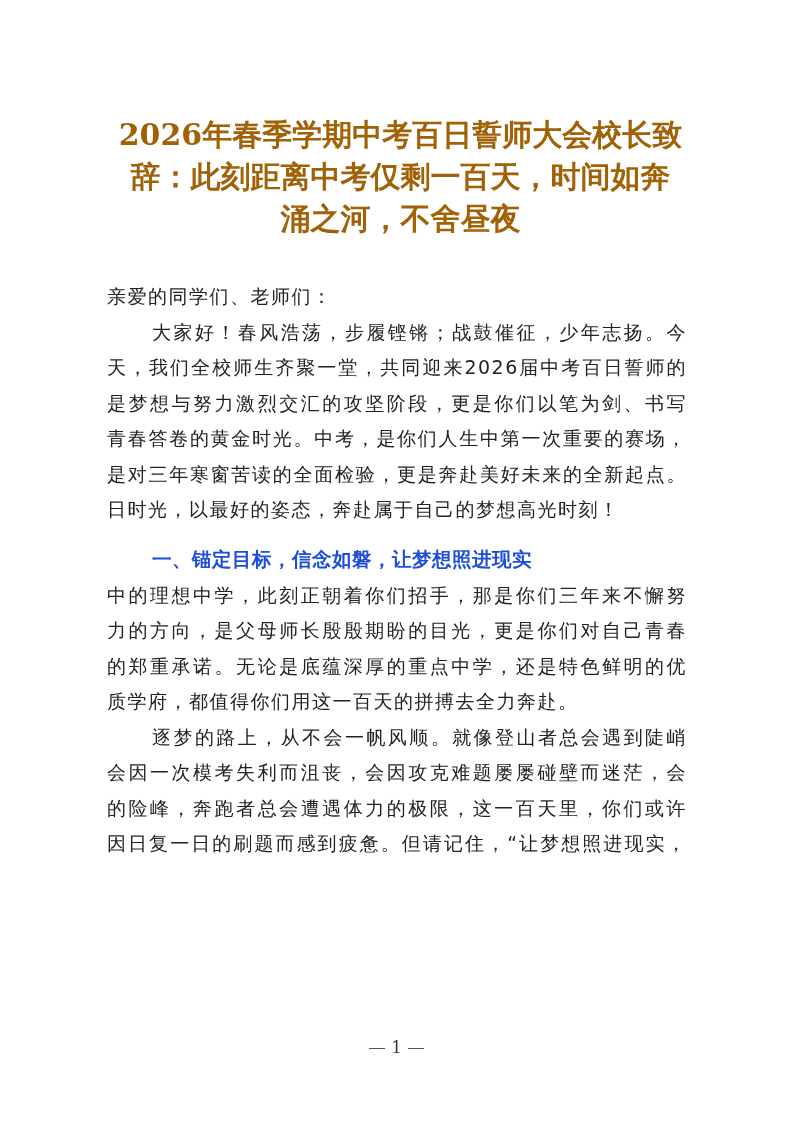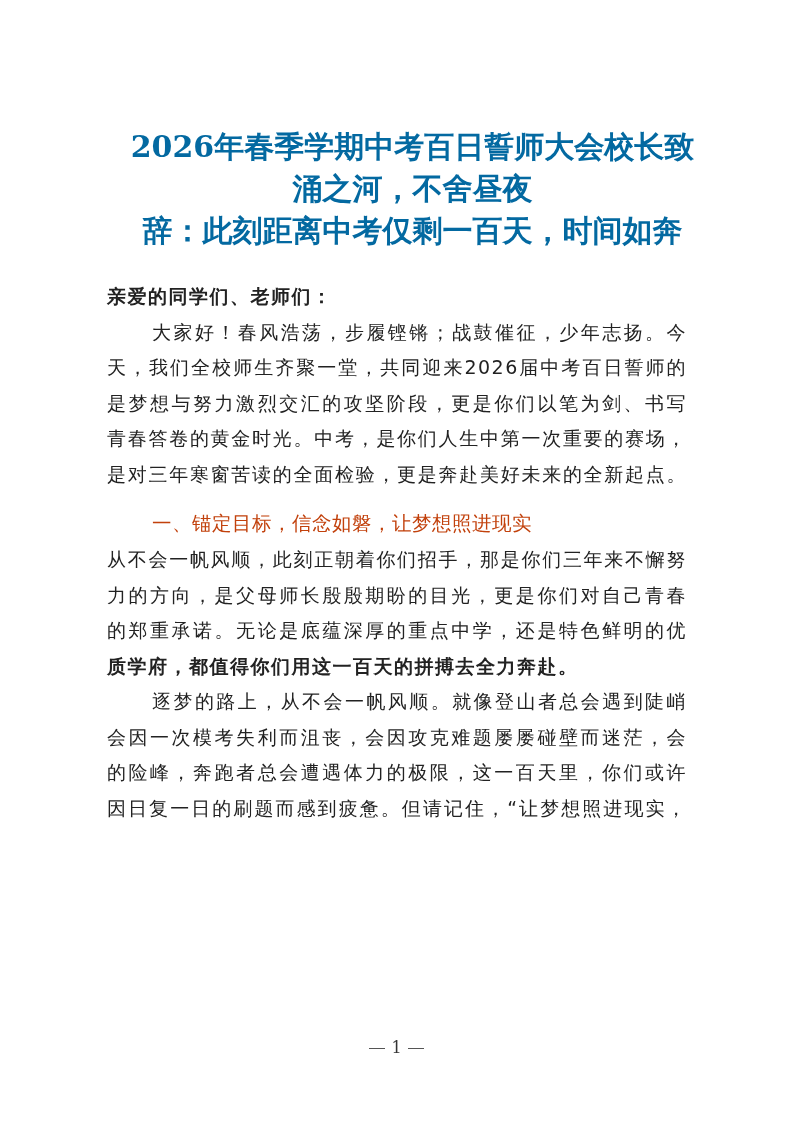--- a/index.html
+++ b/index.html
@@ -2,74 +2,75 @@
 <html><head>
 <meta charset="utf-8">
 <style>
   html, body { margin: 0; padding: 0; background: #ffffff; }
   body { width: 793px; height: 1122px; position: relative; overflow: hidden; }
   .page { position: absolute; left: 0; top: 0; width: 793px; height: 1122px; background: #fff; }
   .title {
     position: absolute; left: 100px; top: 110px; width: 593px;
     font-family: "DejaVu Serif", "Liberation Serif", serif;
     font-weight: bold; font-size: 30px; line-height: 42px;
-    color: #0369a1; text-align: center; margin: 16px;
+    color: #a16207; text-align: center; margin: 4px;
   }
   .title .tline { display: block; white-space: nowrap; }
   .body {
     position: absolute; left: 107px; top: 279px; width: 580px;
     font-family: "DejaVu Sans", "Liberation Sans", sans-serif;
     font-size: 19px; color: #222;
   }
   .line {
     display: block; height: 35.5px; line-height: 35.5px;
     white-space: nowrap; text-align: justify; text-align-last: justify;
     letter-spacing: 1.5px;
   }
-  .line.last { text-align-last: left; font-weight: bold; }
+  .line.last { text-align-last: left; }
   .indent { padding-left: 45px; }
   .heading {
     display: block; height: 36px; line-height: 36px; margin-top: 14px;
-    font-weight: normal; font-size: 19.5px; color: #c2410c;
+    font-weight: bold; font-size: 19.5px; color: #1d4ed8;
     padding-left: 45px; white-space: nowrap; letter-spacing: 0.5px;
   }
   .footer {
     position: absolute; left: 0; width: 793px; top: 1038px;
     text-align: center;
     font-family: "DejaVu Serif", "Liberation Serif", serif;
     font-size: 16px; color: #333;
   }
   .footer .dash { display: inline-block; width: 16px; height: 1px; background: #555; vertical-align: middle; margin: 0 6px; }
 </style>
 </head>
 <body>
 
 <div class="page">
 
   <h1 class="title">
     <span class="tline">2026年春季学期中考百日誓师大会校长致</span>
+    <span class="tline">辞：此刻距离中考仅剩一百天，时间如奔</span>
     <span class="tline">涌之河，不舍昼夜</span>
-    <span class="tline">辞：此刻距离中考仅剩一百天，时间如奔</span>
   </h1>
 
   <div class="body">
     <span class="line last">亲爱的同学们、老师们：</span>
 
     <div>
       <span class="line indent">大家好！春风浩荡，步履铿锵；战鼓催征，少年志扬。今</span>
       <span class="line">天，我们全校师生齐聚一堂，共同迎来2026届中考百日誓师的</span>
       <span class="line">是梦想与努力激烈交汇的攻坚阶段，更是你们以笔为剑、书写</span>
       <span class="line">青春答卷的黄金时光。中考，是你们人生中第一次重要的赛场，</span>
       <span class="line">是对三年寒窗苦读的全面检验，更是奔赴美好未来的全新起点。</span>
+      <span class="line last">日时光，以最好的姿态，奔赴属于自己的梦想高光时刻！</span>
     </div>
 
     <span class="heading">一、锚定目标，信念如磐，让梦想照进现实</span>
 
     <div>
-      <span class="line">从不会一帆风顺，此刻正朝着你们招手，那是你们三年来不懈努</span>
+      <span class="line">中的理想中学，此刻正朝着你们招手，那是你们三年来不懈努</span>
       <span class="line">力的方向，是父母师长殷殷期盼的目光，更是你们对自己青春</span>
       <span class="line">的郑重承诺。无论是底蕴深厚的重点中学，还是特色鲜明的优</span>
       <span class="line last">质学府，都值得你们用这一百天的拼搏去全力奔赴。</span>
     </div>
 
     <div>
       <span class="line indent">逐梦的路上，从不会一帆风顺。就像登山者总会遇到陡峭</span>
       <span class="line">会因一次模考失利而沮丧，会因攻克难题屡屡碰壁而迷茫，会</span>
       <span class="line">的险峰，奔跑者总会遭遇体力的极限，这一百天里，你们或许</span>
       <span class="line">因日复一日的刷题而感到疲惫。但请记住，“让梦想照进现实，</span>

